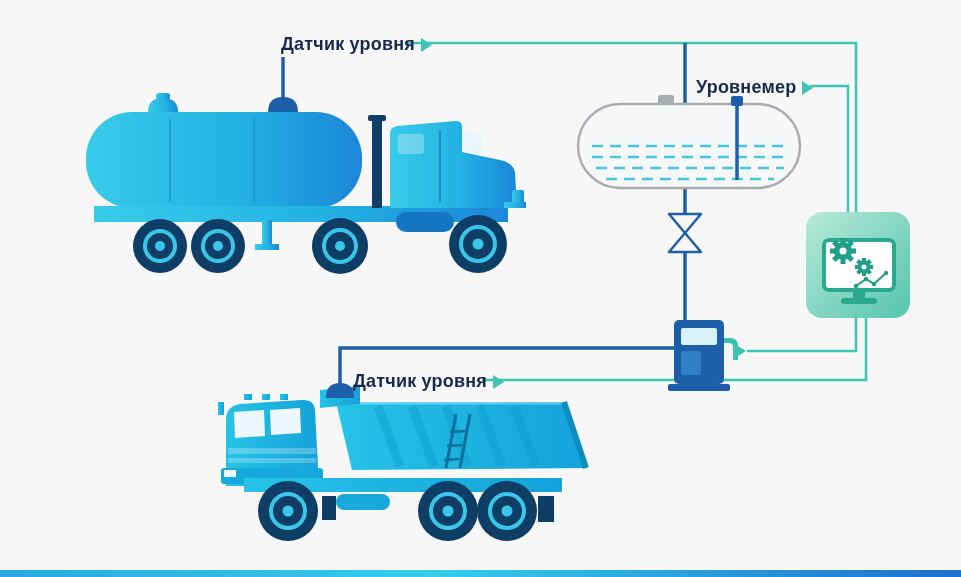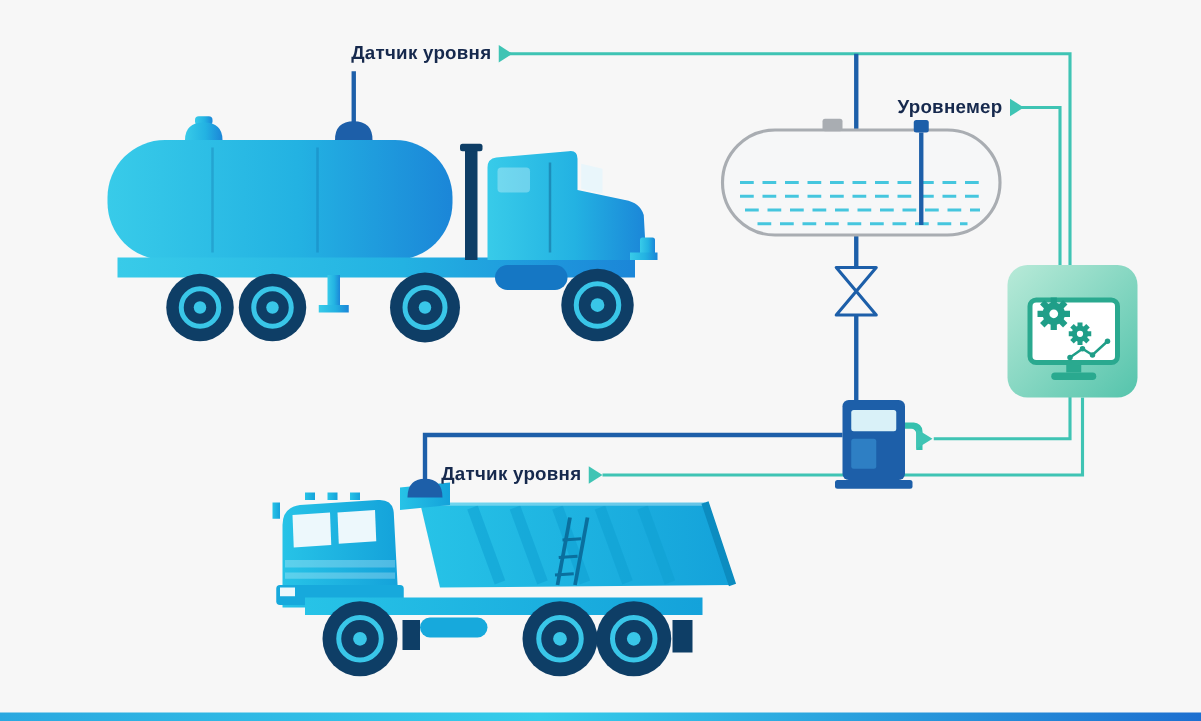--- a/index.html
+++ b/index.html
@@ -12,21 +12,21 @@
     --monitor-teal:#1f9e88;
   }
   html,body{margin:0;padding:0;background:#f7f7f7;}
   .stage{
     position:relative;width:961px;height:577px;background:#f7f7f7;
     font-family:"Liberation Sans",sans-serif;overflow:hidden;
   }
   svg.scene{position:absolute;left:0;top:0;}
   .label-row{
     position:absolute;display:flex;align-items:center;gap:6px;
-    font-weight:bold;font-size:15px;color:var(--label-text);justify-content:space-between;
+    font-weight:bold;font-size:18px;color:var(--label-text);justify-content:space-between;
   }
   .label-text{white-space:nowrap;letter-spacing:.2px;}
   .arrow-right{
     width:0;height:0;
     border-left:11px solid var(--signal-teal);
     border-top:7px solid transparent;
     border-bottom:7px solid transparent;
   }
   .bottom-bar{
     position:absolute;left:0;bottom:0;width:100%;height:7px;
@@ -222,21 +222,21 @@
       <rect x="853" y="290" width="12" height="8" fill="#2aa98f"></rect>
       <rect x="841" y="298" width="36" height="6" rx="3" fill="#2aa98f"></rect>
     </g>
   </svg>
 
   <div class="label-row" style="left:281px;top:34px;">
     <span class="label-text">Датчик уровня</span>
     <span class="arrow-right"></span>
   </div>
 
-  <div class="label-row" style="left:718px;top:77px;">
+  <div class="label-row" style="left:696px;top:77px;">
     <span class="label-text">Уровнемер</span>
     <span class="arrow-right"></span>
   </div>
 
   <div class="label-row" style="left:353px;top:371px;">
     <span class="label-text">Датчик уровня</span>
     <span class="arrow-right"></span>
   </div>
 
   <div class="bottom-bar"></div>

